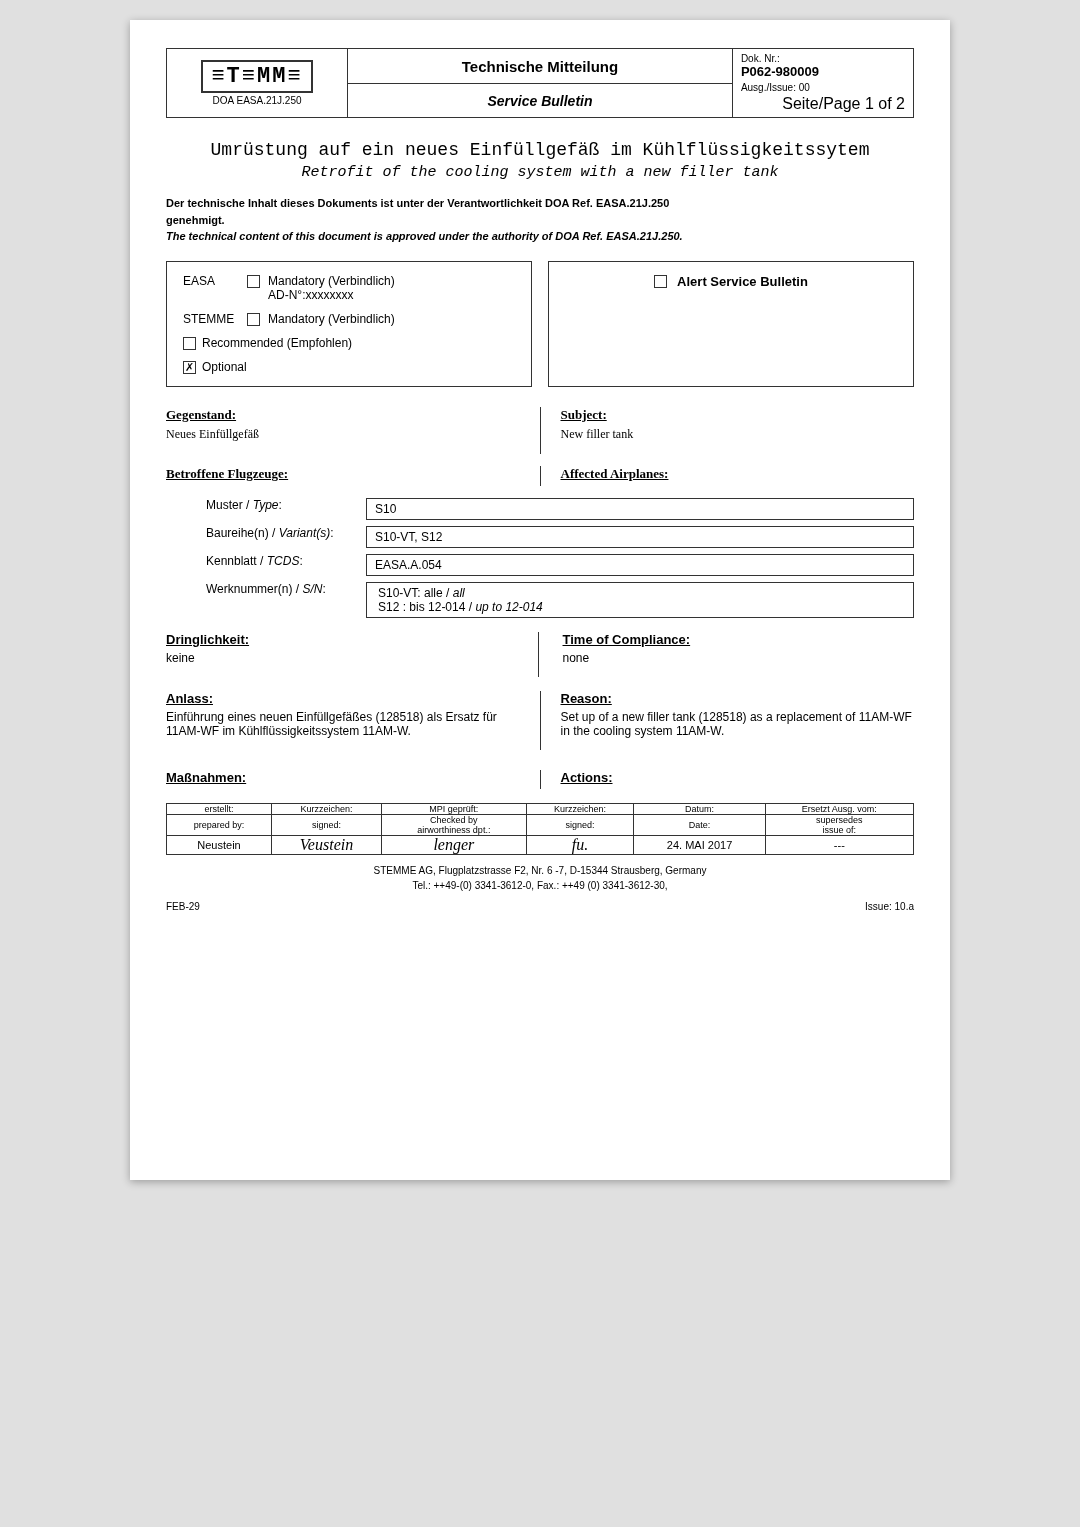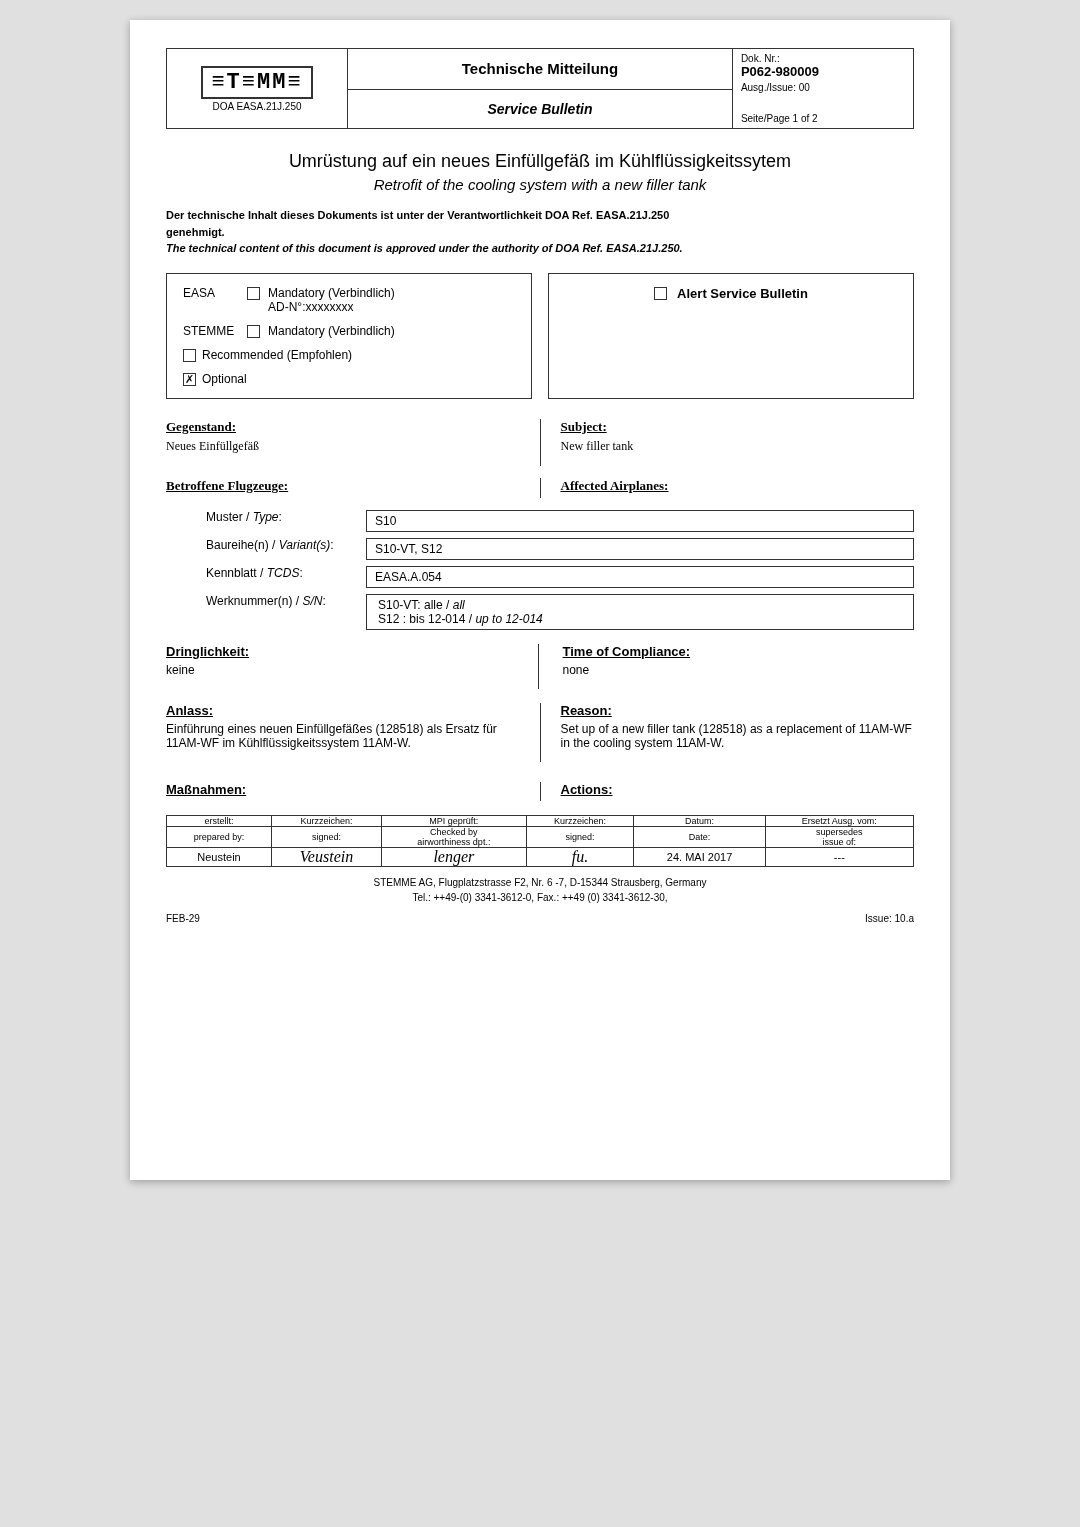--- a/index.html
+++ b/index.html
@@ -67,20 +67,21 @@
       vertical-align: top;
       padding: 3px 6px;
     }
     .doc-nr-label { font-size: 10px; }
     .doc-nr { font-size: 13px; font-weight: bold; }
 
     
     .subtitle-block {
       text-align: center;
       margin-bottom: 14px;
+      font-family: Liberation Mono, monospace;
     }
     .subtitle-de {
       font-size: 18px;
       font-weight: normal;
       margin-bottom: 4px;
     }
     .subtitle-en {
       font-size: 15px;
       font-style: italic;
     }
@@ -293,21 +294,21 @@
       <td class="title-cell">
         <div class="title-main">Technische Mitteilung</div>
       </td>
       <td class="doc-cell" rowspan="2">
         <div class="doc-nr-label">Dok. Nr.:</div>
         <div class="doc-nr">P062-980009</div>
         <div style="font-size:10px; margin-top:3px;">
           <span>Ausg./Issue:</span>
           <span>00</span>
         </div>
-        <div style="font-size:10px; margin-top:20px;">
+        <div style="font-size:16px; margin-top:2px;text-align:right;">
           <span>Seite/Page</span>
           <span>1 of 2</span>
         </div>
       </td>
     </tr>
     <tr>
       <td class="title-cell">
         <div class="title-sub">Service Bulletin</div>
       </td>
     </tr>

